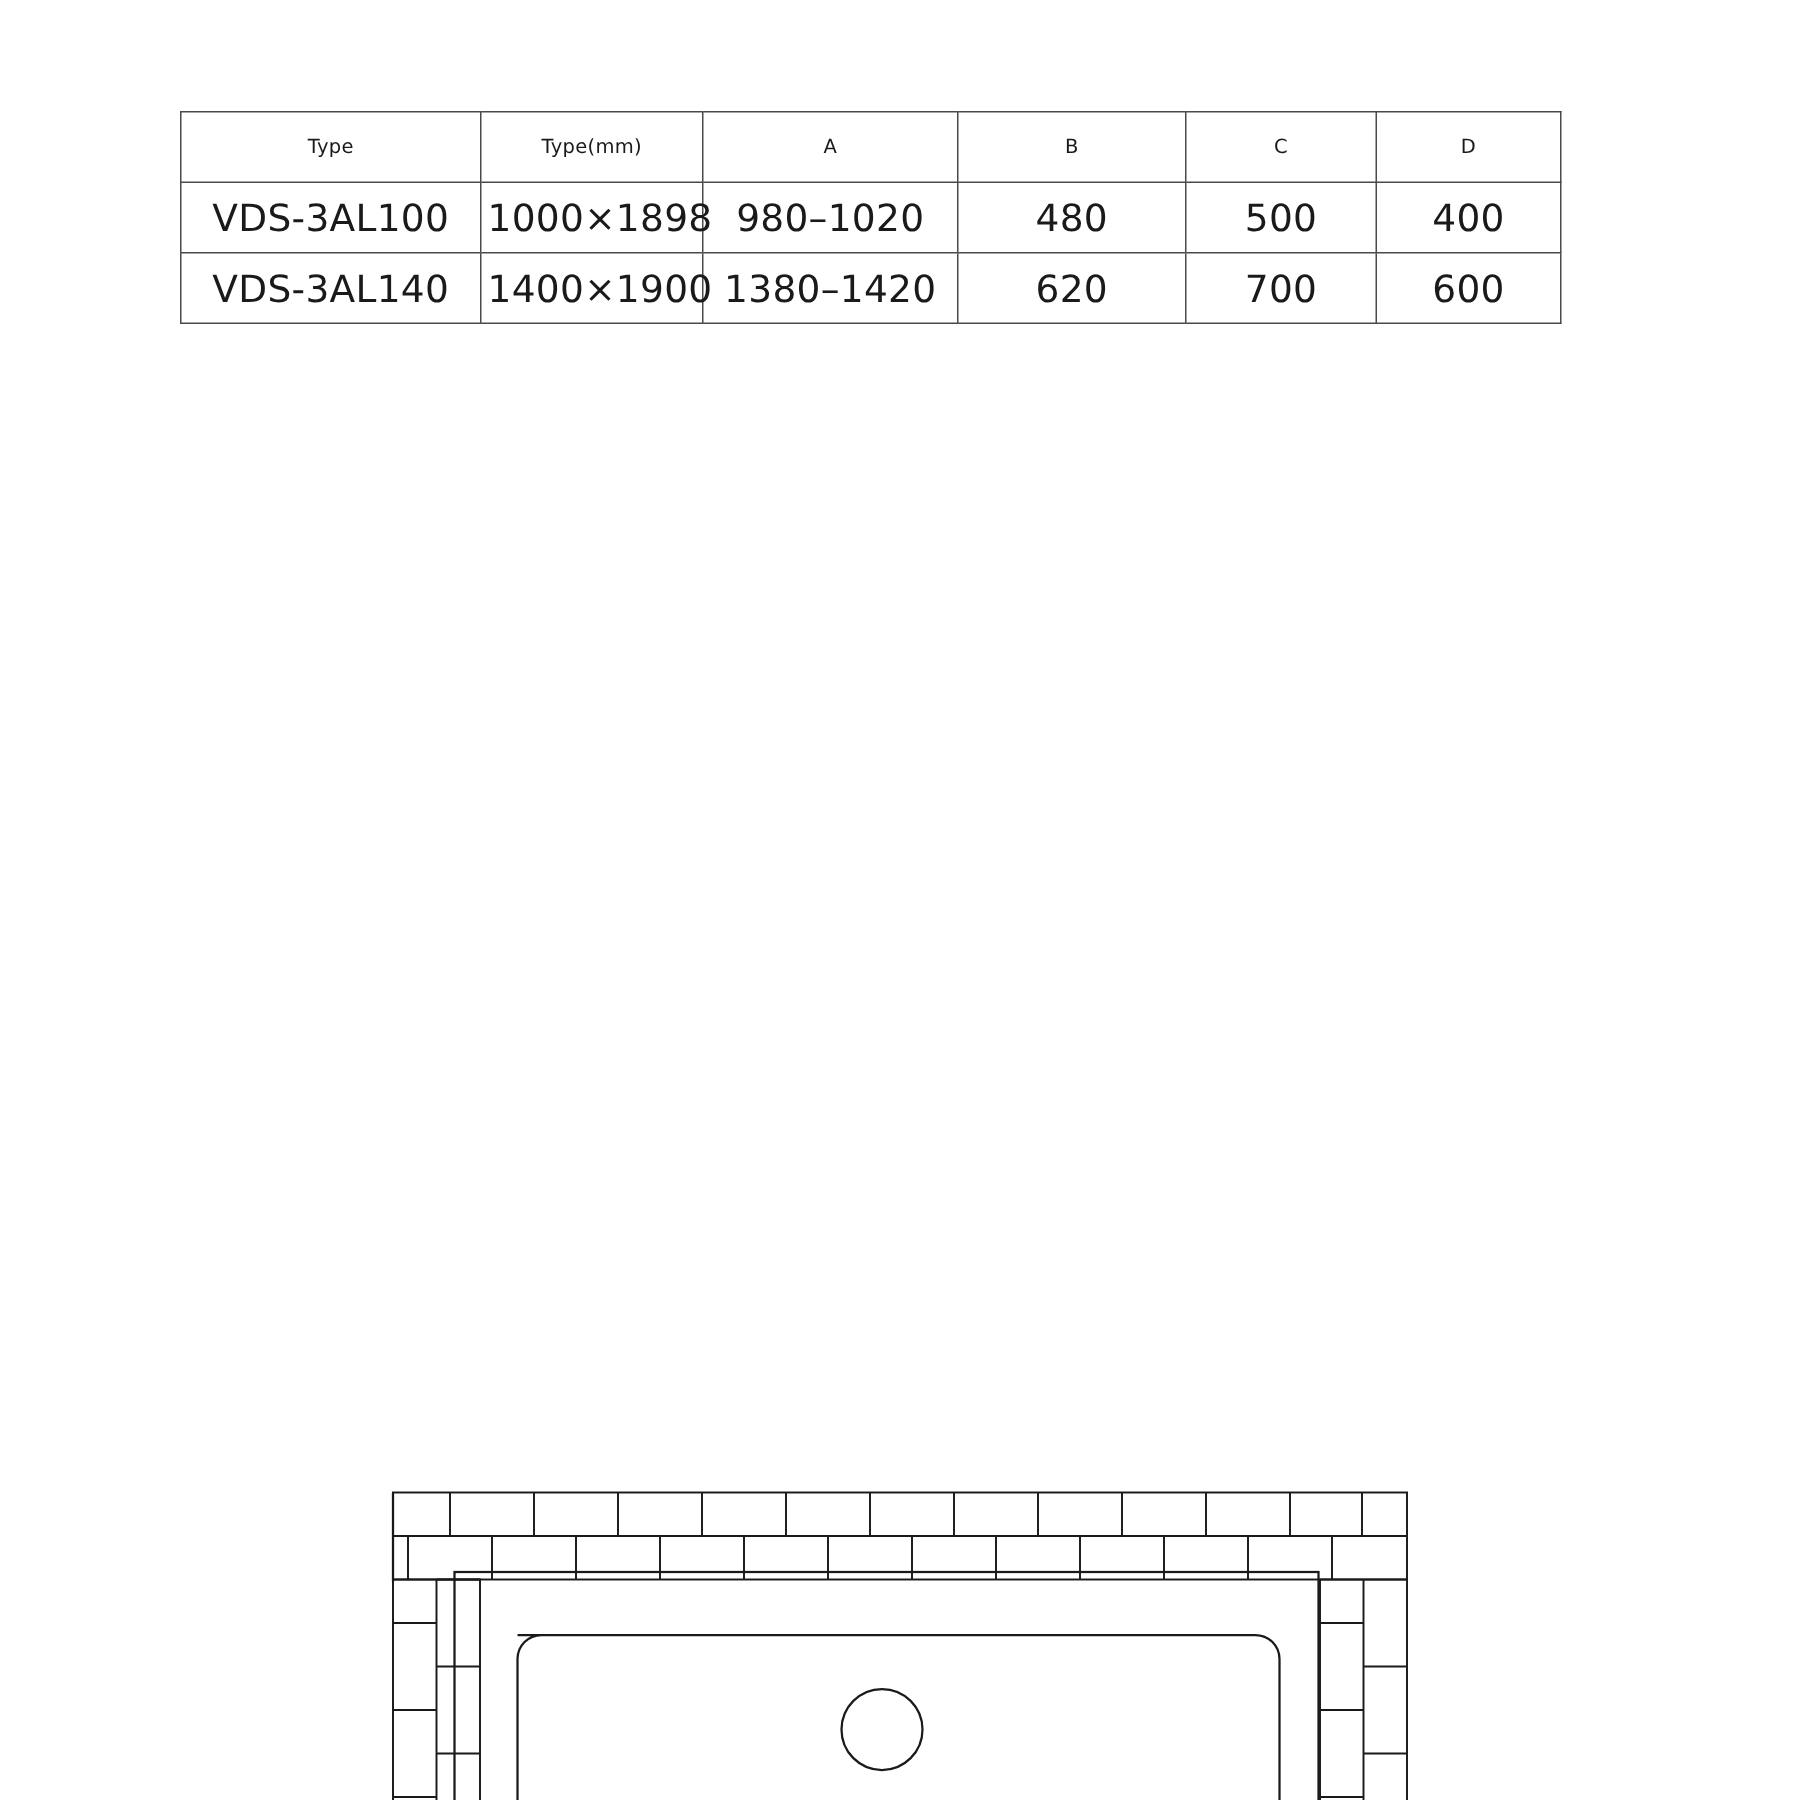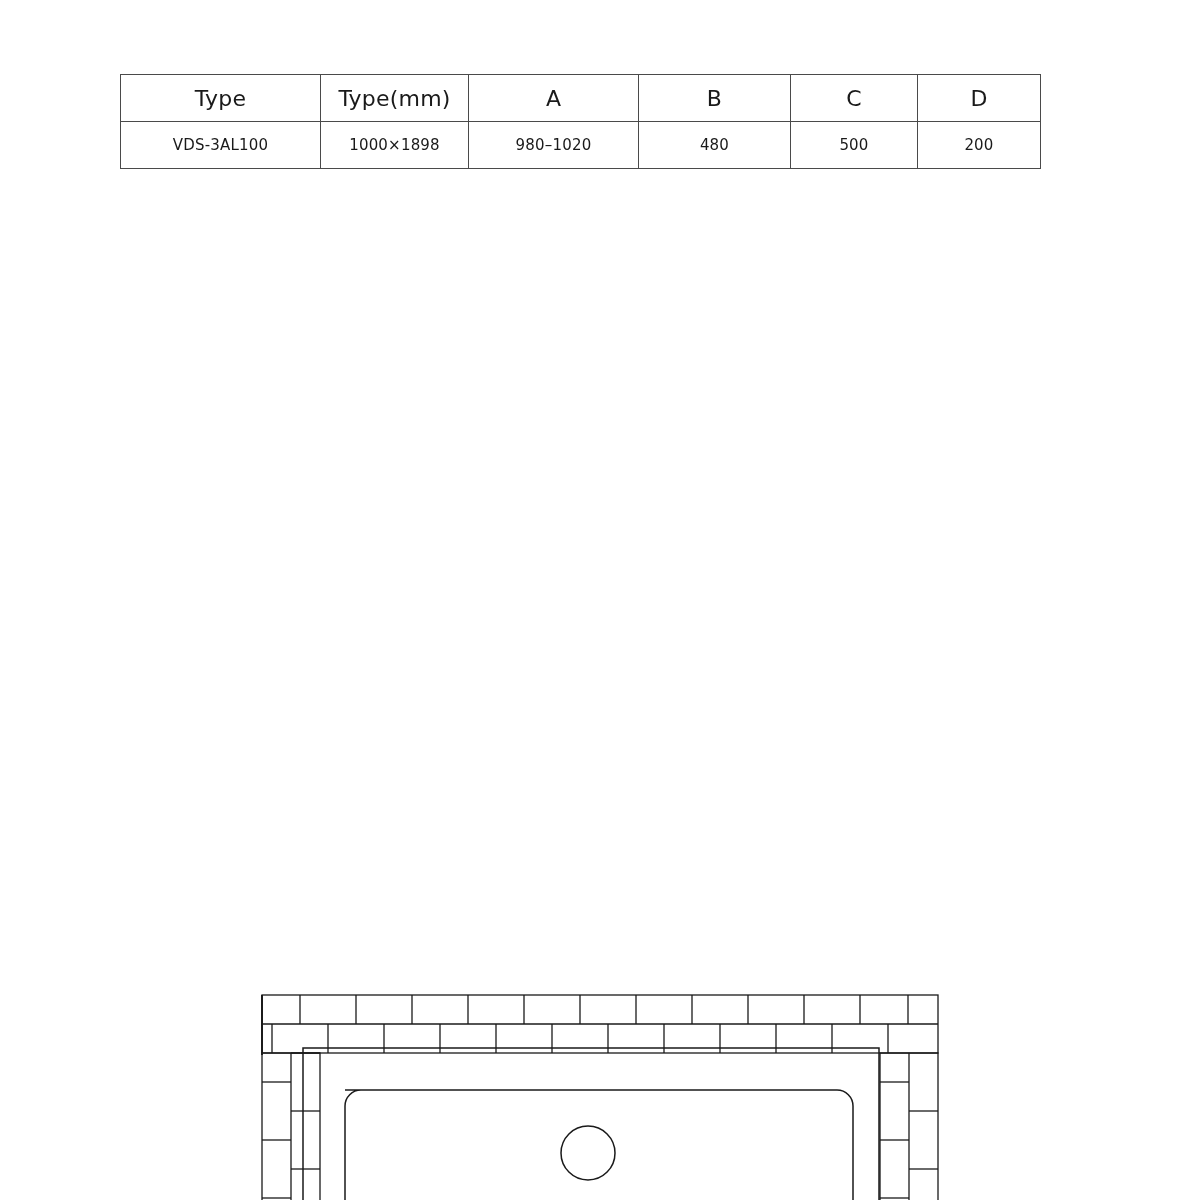--- a/index.html
+++ b/index.html
@@ -25,27 +25,27 @@
   }
   table.spec {
     border-collapse: collapse;
     width: 920px;
     table-layout: fixed;
   }
   table.spec th, table.spec td {
     border: 1px solid #4a4a4a;
     text-align: center;
     font-weight: normal;
-    font-size: 15px;
+    font-size: 25px;
     height: 46px;
     padding: 0 4px;
     color: #1a1a1a;
     letter-spacing: 0.2px;
   }
-  table.spec th { font-size: 22px; }
+  table.spec th { font-size: 13px; }
   table.spec col.c-type { width: 200px; }
   table.spec col.c-size { width: 148px; }
   table.spec col.c-a    { width: 170px; }
   table.spec col.c-b    { width: 152px; }
   table.spec col.c-c    { width: 127px; }
   table.spec col.c-d    { width: 123px; }
 
   
   .drawing {
     position: absolute;
@@ -84,21 +84,29 @@
         <th>D</th>
       </tr>
     </thead>
     <tbody>
       <tr>
         <td>VDS-3AL100</td>
         <td>1000×1898</td>
         <td>980–1020</td>
         <td>480</td>
         <td>500</td>
-        <td>200</td>
+        <td>400</td>
+      </tr>
+      <tr>
+        <td>VDS-3AL140</td>
+        <td>1400×1900</td>
+        <td>1380–1420</td>
+        <td>620</td>
+        <td>700</td>
+        <td>600</td>
       </tr>
     </tbody>
   </table>
 </div>
 
 <div class="drawing">
   <svg width="1200" height="730" viewBox="0 0 1200 730" xmlns="http://www.w3.org/2000/svg">
     <defs>
       <marker id="arrL" markerWidth="12" markerHeight="8" refX="1" refY="4" orient="auto" markerUnits="userSpaceOnUse">
         <path d="M11,0 L0,4 L11,8 z" fill="#1a1a1a"></path>

